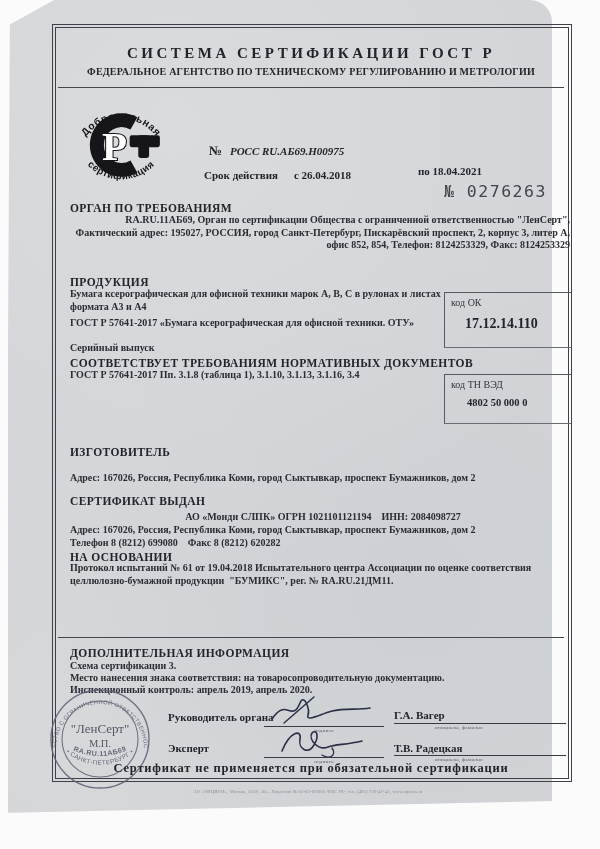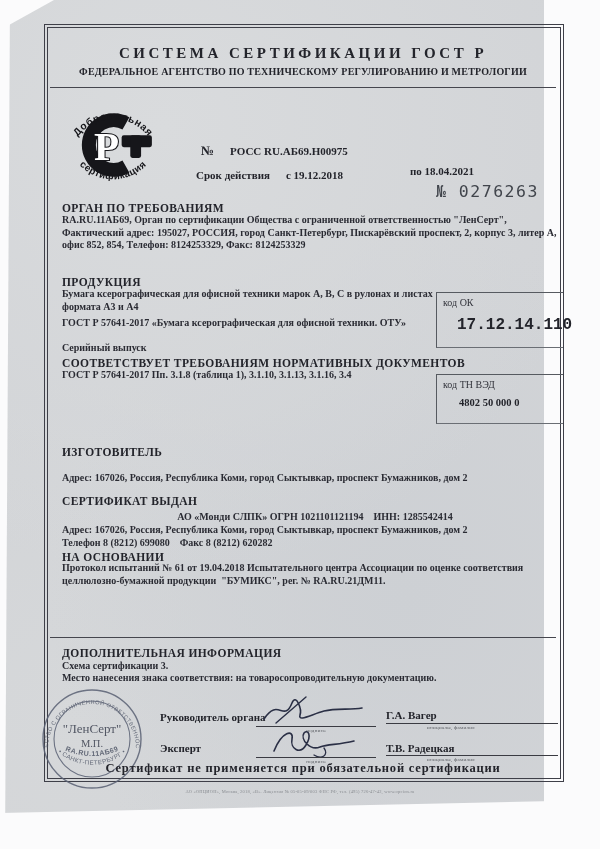--- a/index.html
+++ b/index.html
@@ -4,26 +4,27 @@
 <style>
   html,body{margin:0;padding:0;}
   body{
     width:600px;height:849px;overflow:hidden;position:relative;
     background:#fbfbfc;
     font-family:"Liberation Serif",serif;
     color:#23242b;
     -webkit-font-smoothing:antialiased;
   }
   .paper{
-    position:absolute;left:0;top:0;width:544px;height:849px;
+    position:absolute;left:8px;top:0;width:544px;height:849px;
     background-color:#d2d4d7;
     background-image:
       radial-gradient(circle at 30% 15%, #d9dbdd 0%, rgba(217,219,221,0) 55%),
       radial-gradient(circle at 75% 70%, #cdd0d4 0%, rgba(205,208,212,0) 50%),
       radial-gradient(circle at 15% 85%, #d6d8da 0%, rgba(214,216,218,0) 40%);
+    border-radius: 22px;
   }
   .abs{position:absolute;}
   .b{font-weight:bold;}
   .ctr{text-align:center;}
   .pre{white-space:pre-wrap;}
   .nowrap{white-space:nowrap;}
   .frame-outer{
     position:absolute;left:44px;top:24px;width:518px;height:756px;
     border:1.5px solid #3e3f48;
   }
@@ -85,69 +86,70 @@
       </text>
       <text font-family="Liberation Sans,sans-serif" font-weight="bold" font-size="9" fill="#16161a" letter-spacing="0.4">
         <textPath href="#lg-bot" startOffset="50%" text-anchor="middle">сертификация</textPath>
       </text>
     </svg>
   </div>
 
 
   <div class="abs" style="left:201px;top:141px;">
     <span class="b" style="font-size:13px;">№</span>
-    <span class="b" style="font-size:11px;margin-left:12px;">РОСС RU.АБ69.Н00975</span>
+    <span class="b" style="font-size:11px;margin-left:4px;font-style:italic;">РОСС RU.АБ69.Н00975</span>
   </div>
 
   <div class="abs" style="left:196px;top:165px;">
     <span class="b" style="font-size:11px;">Срок действия</span>
-    <span class="b" style="font-size:11px;margin-left:12px;">с 19.12.2018</span>
+    <span class="b" style="font-size:11px;margin-left:12px;">с 26.04.2018</span>
   </div>
   <div class="abs b" style="left:410px;top:165px;font-size:11px;">по 18.04.2021</div>
 
   <div class="abs blank-no" style="left:436px;top:182px;">№ 0276263</div>
 
   <div class="abs sec-title" style="left:62px;top:202px;">ОРГАН ПО ТРЕБОВАНИЯМ</div>
-  <div class="abs body-txt" style="left:62px;top:214px;width:500px;">RA.RU.11АБ69, Орган по сертификации Общества с ограниченной ответственностью "ЛенСерт", Фактический адрес: 195027, РОССИЯ, город Санкт-Петербург, Пискарёвский проспект, 2, корпус 3, литер А, офис 852, 854, Телефон: 8124253329, Факс: 8124253329</div>
+  <div class="abs body-txt" style="left:62px;top:214px;width:500px;text-align:right;">RA.RU.11АБ69, Орган по сертификации Общества с ограниченной ответственностью "ЛенСерт", Фактический адрес: 195027, РОССИЯ, город Санкт-Петербург, Пискарёвский проспект, 2, корпус 3, литер А, офис 852, 854, Телефон: 8124253329, Факс: 8124253329</div>
 
   <div class="abs sec-title" style="left:62px;top:276px;">ПРОДУКЦИЯ</div>
   <div class="abs body-txt" style="left:62px;top:288px;width:372px;">Бумага ксерографическая для офисной техники марок А, В, С в рулонах и листах формата А3 и А4</div>
 
   <div class="code-box" style="left:436px;top:292px;width:126px;height:54px;">
     <div class="small-label" style="position:absolute;left:6px;top:4px;">код ОК</div>
-    <div class="b" style="position:absolute;left:20px;top:23px;font-size:16px;font-family:Liberation Mono, monospace;">17.12.14.110</div>
+    <div class="b" style="position:absolute;left:20px;top:23px;font-size:14px;">17.12.14.110</div>
   </div>
 
   <div class="abs body-txt nowrap" style="left:62px;top:317px;">ГОСТ  Р 57641-2017 «Бумага ксерографическая для офисной техники. ОТУ»</div>
   <div class="abs body-txt" style="left:62px;top:342px;">Серийный выпуск</div>
 
   <div class="abs sec-title" style="left:62px;top:357px;">СООТВЕТСТВУЕТ ТРЕБОВАНИЯМ НОРМАТИВНЫХ ДОКУМЕНТОВ</div>
   <div class="abs body-txt nowrap" style="left:62px;top:369px;">ГОСТ Р 57641-2017 Пп. 3.1.8 (таблица 1), 3.1.10, 3.1.13, 3.1.16, 3.4</div>
 
   <div class="code-box" style="left:436px;top:374px;width:126px;height:48px;">
     <div class="small-label" style="position:absolute;left:6px;top:4px;">код ТН ВЭД</div>
     <div class="b" style="position:absolute;left:22px;top:22px;font-size:10.5px;">4802 50 000 0</div>
   </div>
 
   <div class="abs sec-title" style="left:62px;top:446px;">ИЗГОТОВИТЕЛЬ</div>
   <div class="abs body-txt" style="left:62px;top:472px;width:495px;">Адрес: 167026, Россия, Республика Коми, город Сыктывкар, проспект Бумажников, дом 2</div>
 
   <div class="abs sec-title" style="left:62px;top:495px;">СЕРТИФИКАТ ВЫДАН</div>
-  <div class="abs body-txt ctr pre" style="left:80px;top:511px;width:470px;">АО «Монди СЛПК» ОГРН 1021101121194    ИНН: 1285542414</div>
+  <div class="abs body-txt ctr pre" style="left:80px;top:511px;width:470px;">АО «Монди СЛПК» ОГРН 1021101121194    ИНН: 2084098727</div>
   <div class="abs body-txt" style="left:62px;top:524px;width:495px;">Адрес: 167026, Россия, Республика Коми, город Сыктывкар, проспект Бумажников, дом 2</div>
   <div class="abs body-txt pre" style="left:62px;top:537px;">Телефон 8 (8212) 699080    Факс 8 (8212) 620282</div>
 
   <div class="abs sec-title" style="left:62px;top:551px;">НА ОСНОВАНИИ</div>
   <div class="abs body-txt pre" style="left:62px;top:562px;width:505px;">Протокол испытаний № 61 от 19.04.2018 Испытательного центра Ассоциации по оценке соответствия целлюлозно-бумажной продукции  "БУМИКС", рег. № RA.RU.21ДМ11.</div>
 
   <div class="divider" style="left:50px;top:637px;width:506px;"></div>
 
   <div class="abs sec-title" style="left:62px;top:647px;">ДОПОЛНИТЕЛЬНАЯ ИНФОРМАЦИЯ</div>
   <div class="abs body-txt" style="left:62px;top:660px;">Схема сертификации 3.</div>
   <div class="abs body-txt" style="left:62px;top:672px;">Место нанесения знака соответствия: на товаросопроводительную документацию.</div>
+  <div class="abs body-txt" style="left:62px;top:684px;">Инспекционный контроль: апрель 2019, апрель 2020.</div>
 
   <div class="abs" style="left:26px;top:686px;width:132px;height:106px;opacity:0.85;">
     <svg width="132" height="106" viewBox="0 0 132 106">
       <defs>
         <path id="st-out" d="M 22 62 A 44 44 0 1 1 110 62"></path>
         <path id="st-mid" d="M 38 64 Q 66 76 94 64"></path>
         <path id="st-bot" d="M 26 60 A 52 52 0 0 0 106 60"></path>
       </defs>
       <circle cx="66" cy="53" r="49" fill="none" stroke="#5a6174" stroke-width="1.4"></circle>
       <circle cx="66" cy="53" r="38" fill="none" stroke="#5a6174" stroke-width="1.1"></circle>

